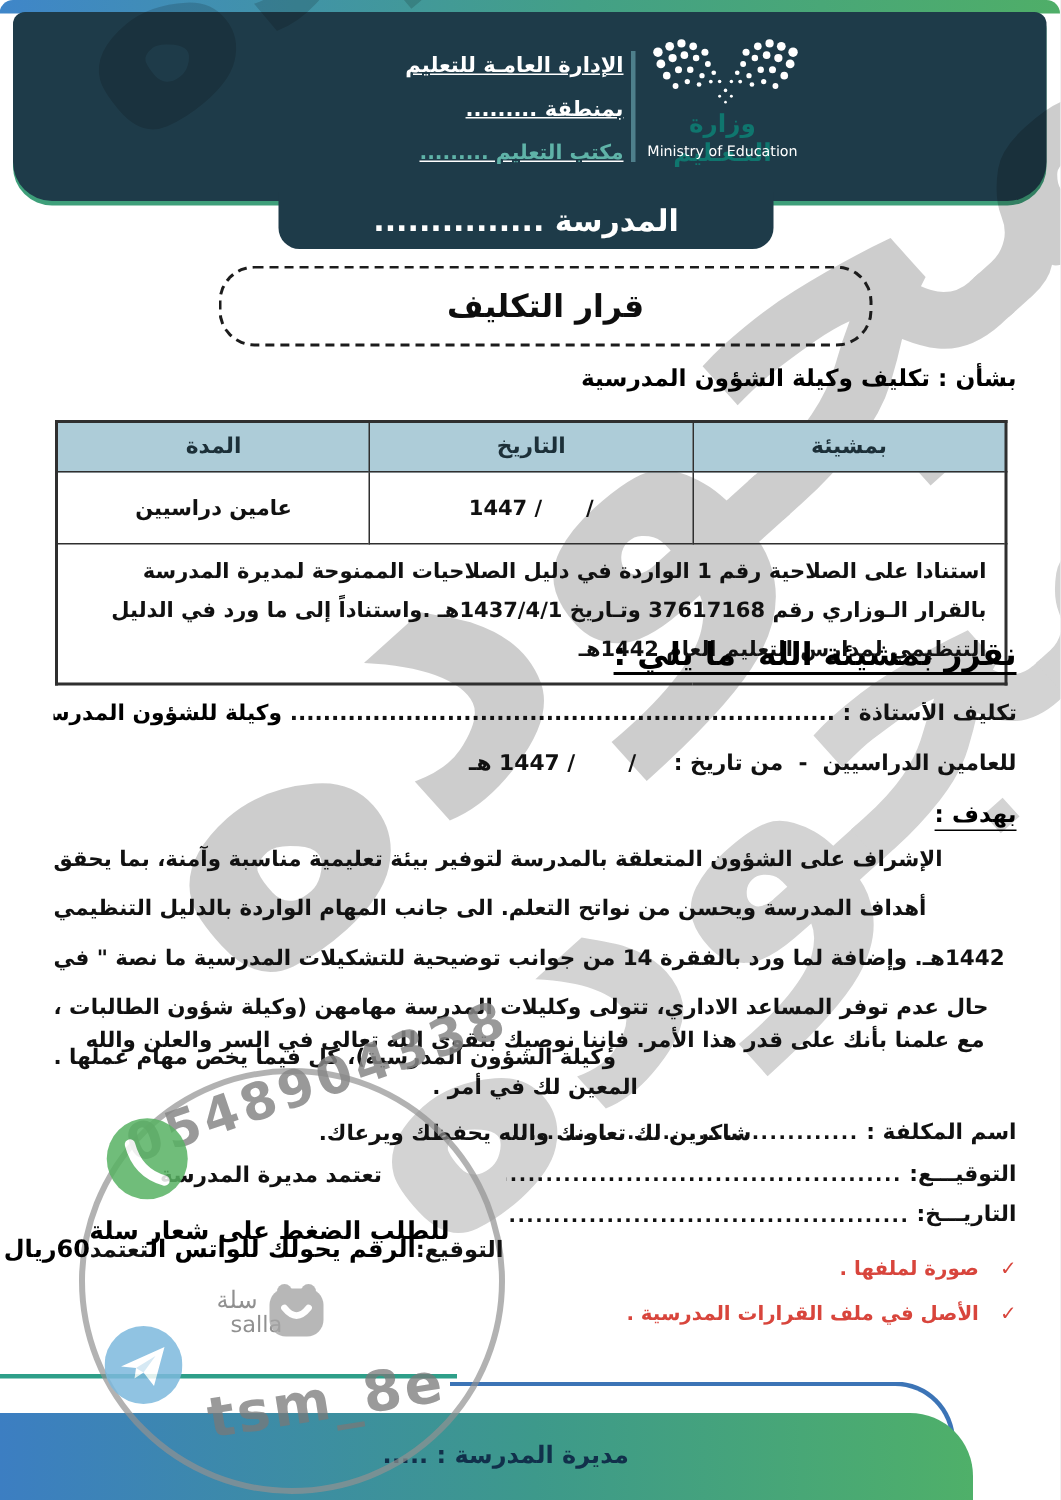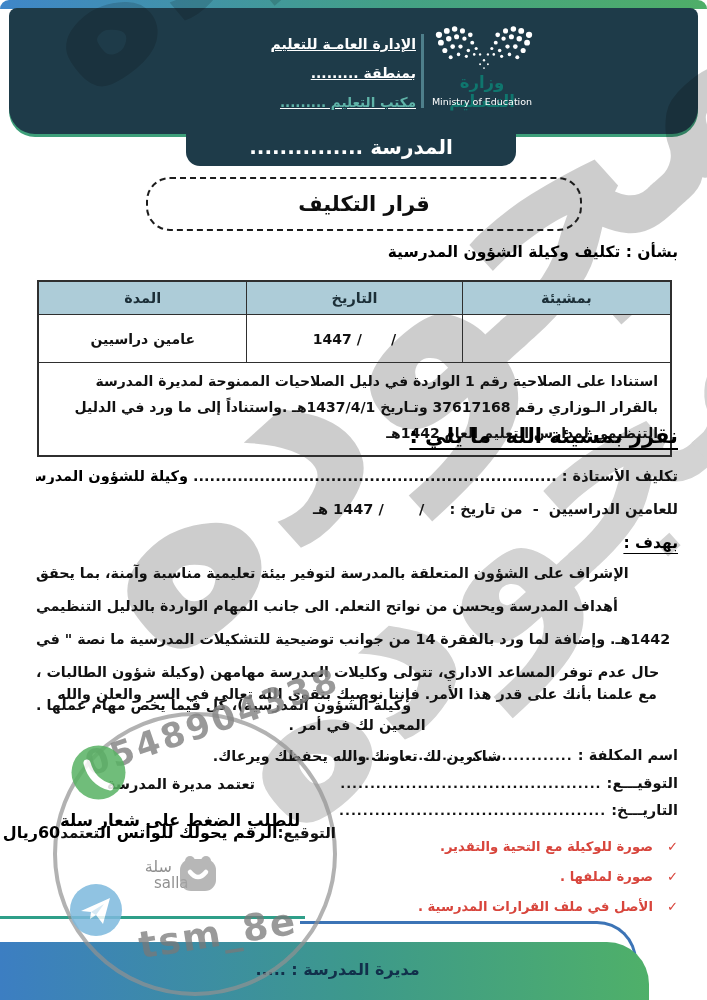--- a/index.html
+++ b/index.html
@@ -237,23 +237,20 @@
 
   <div class="abs approve">تعتمد مديرة المدرسة</div>
 
   <div class="abs ad1 red">للطلب الضغط على شعار سلة</div>
   <div class="abs sigstamp">
     <span>التوقيع:</span><span class="red ad2">الرقم يحولك للواتس ال</span><span>تعتمد</span><span class="red ad2">60ريال</span>
   </div>
 
   <div class="abs checklist">
     <div class="chk-item">
-      <span class="chk-mark">✓</span><span>صورة للوكيلة مع التحية والتقدير.</span>
-    </div>
-    <div class="chk-item">
       <span class="chk-mark">✓</span><span>صورة لملفها  .</span>
     </div>
     <div class="chk-item">
       <span class="chk-mark">✓</span><span>الأصل في ملف القرارات  المدرسية .</span>
     </div>
   </div>
 
   <div class="abs footer-line-left"></div>
   <div class="abs footer-curve"></div>
   <div class="abs footer-band"></div>

